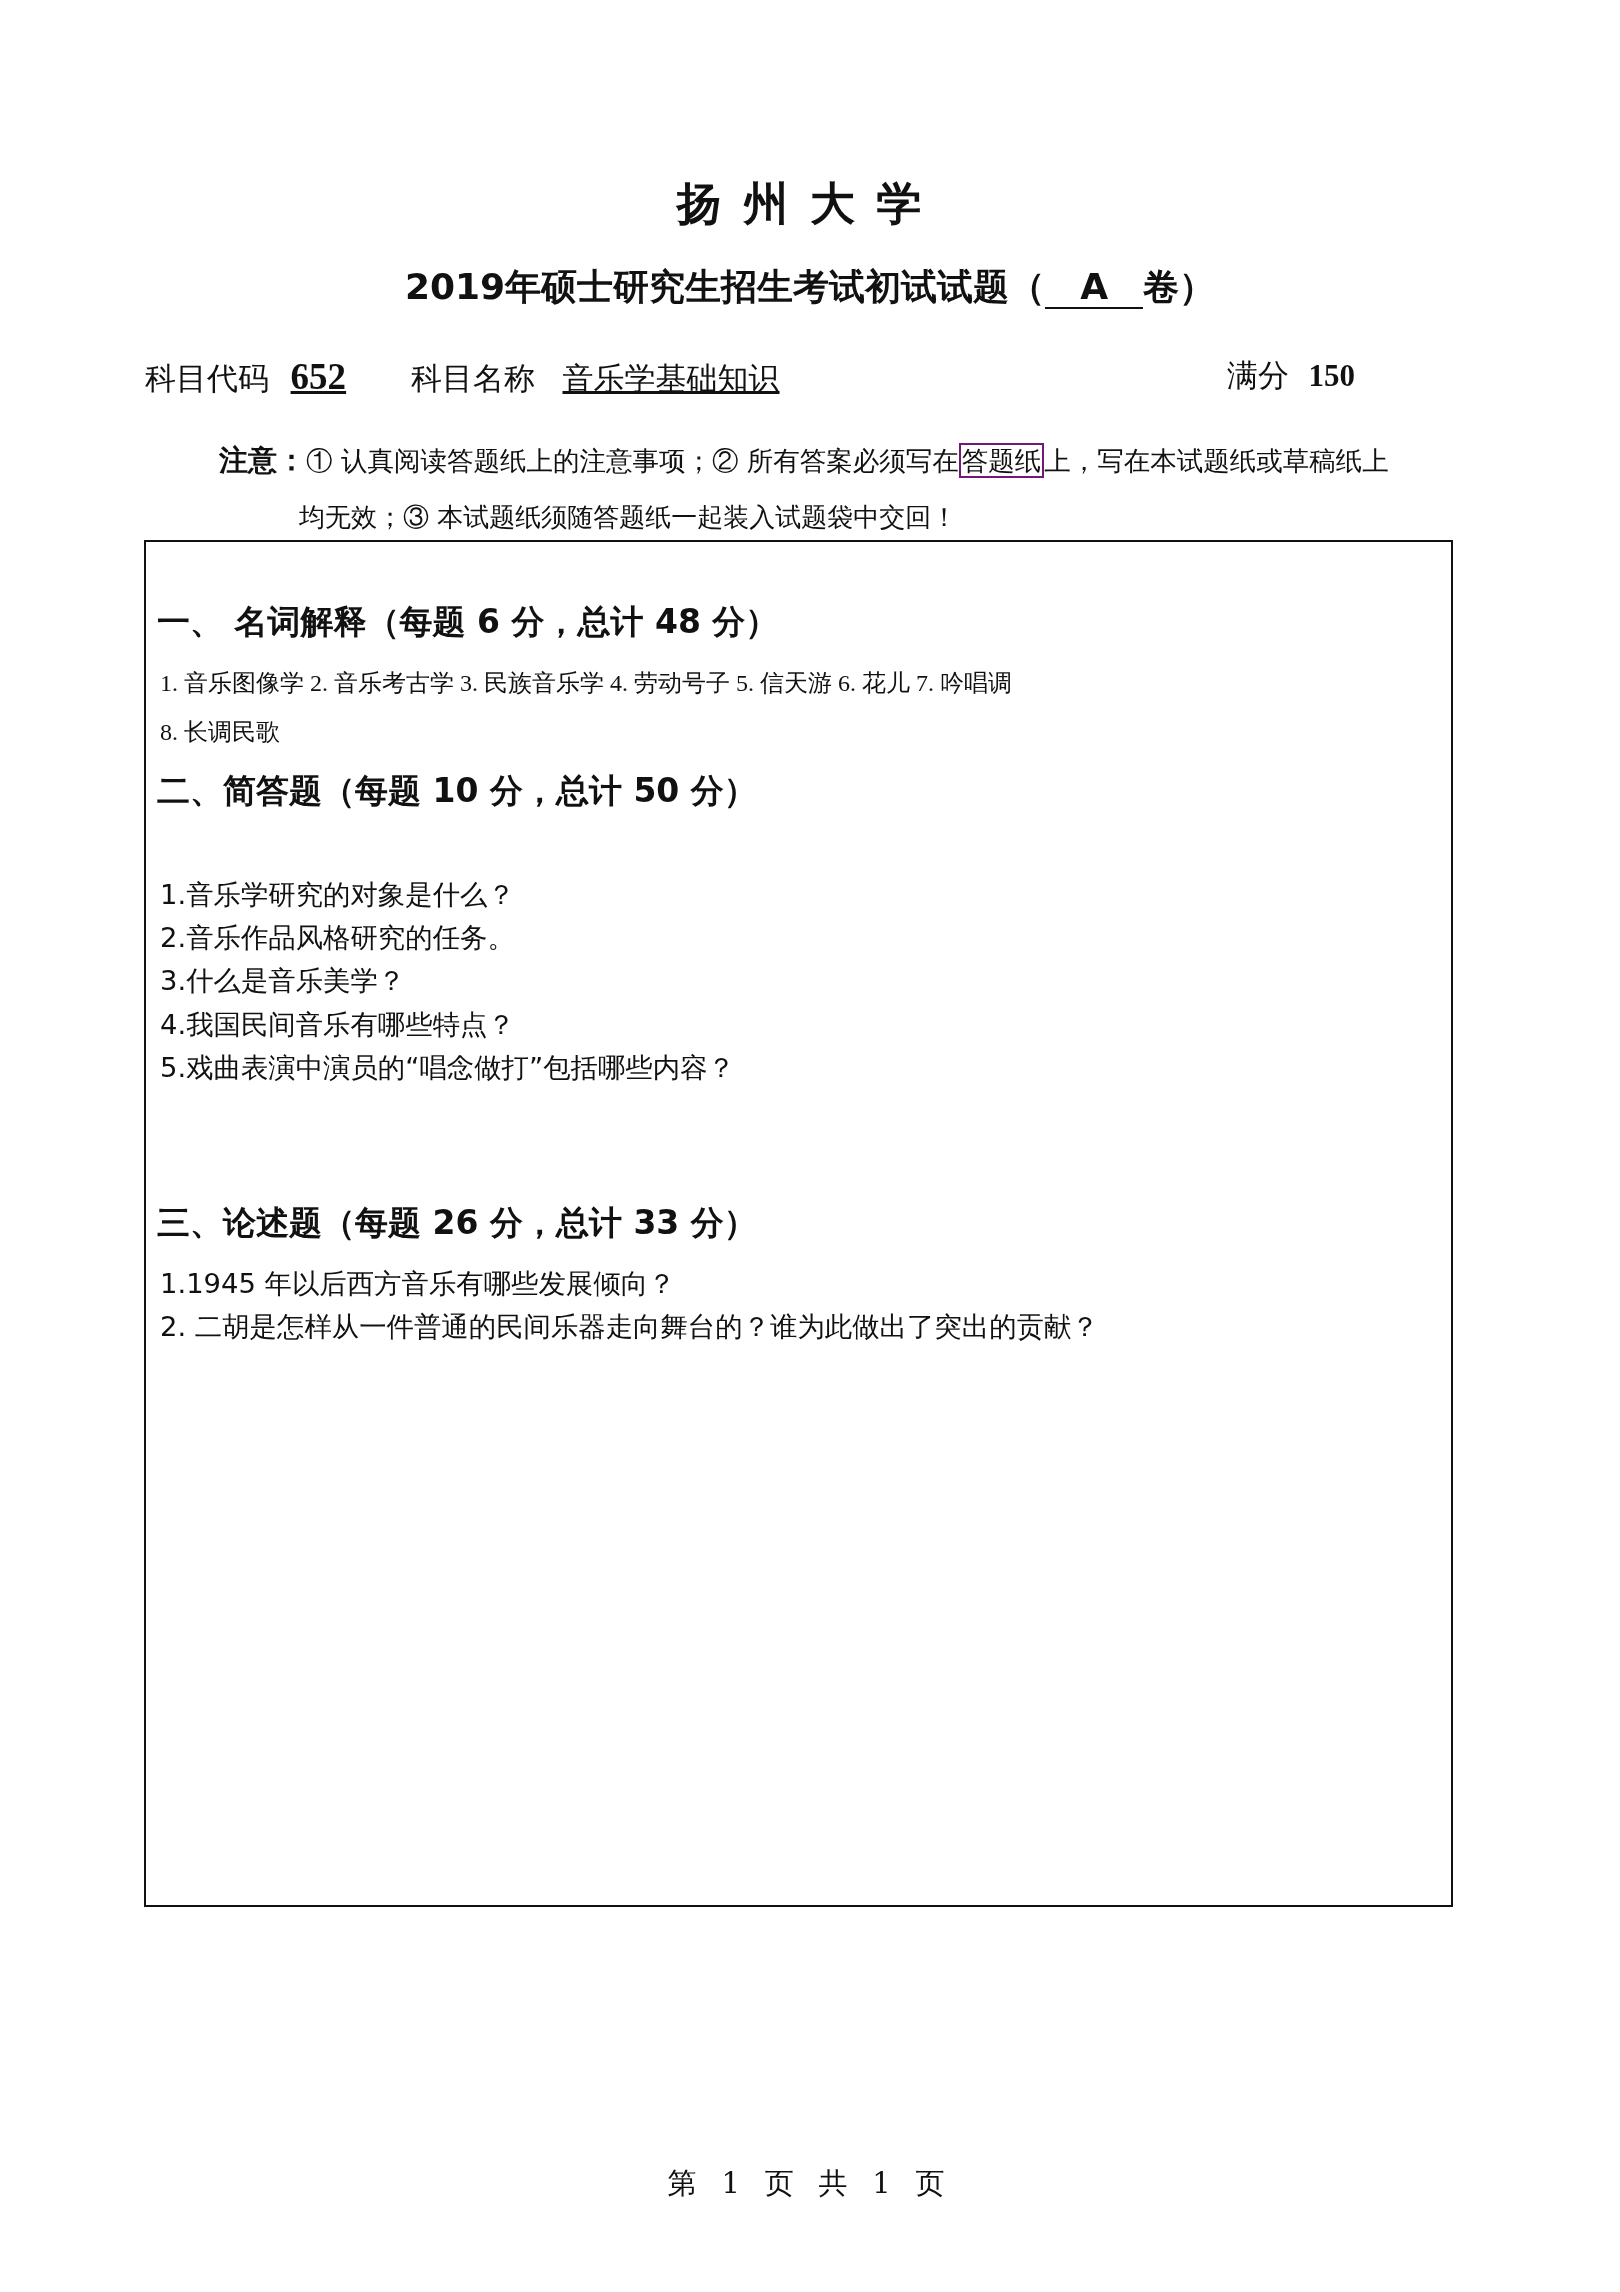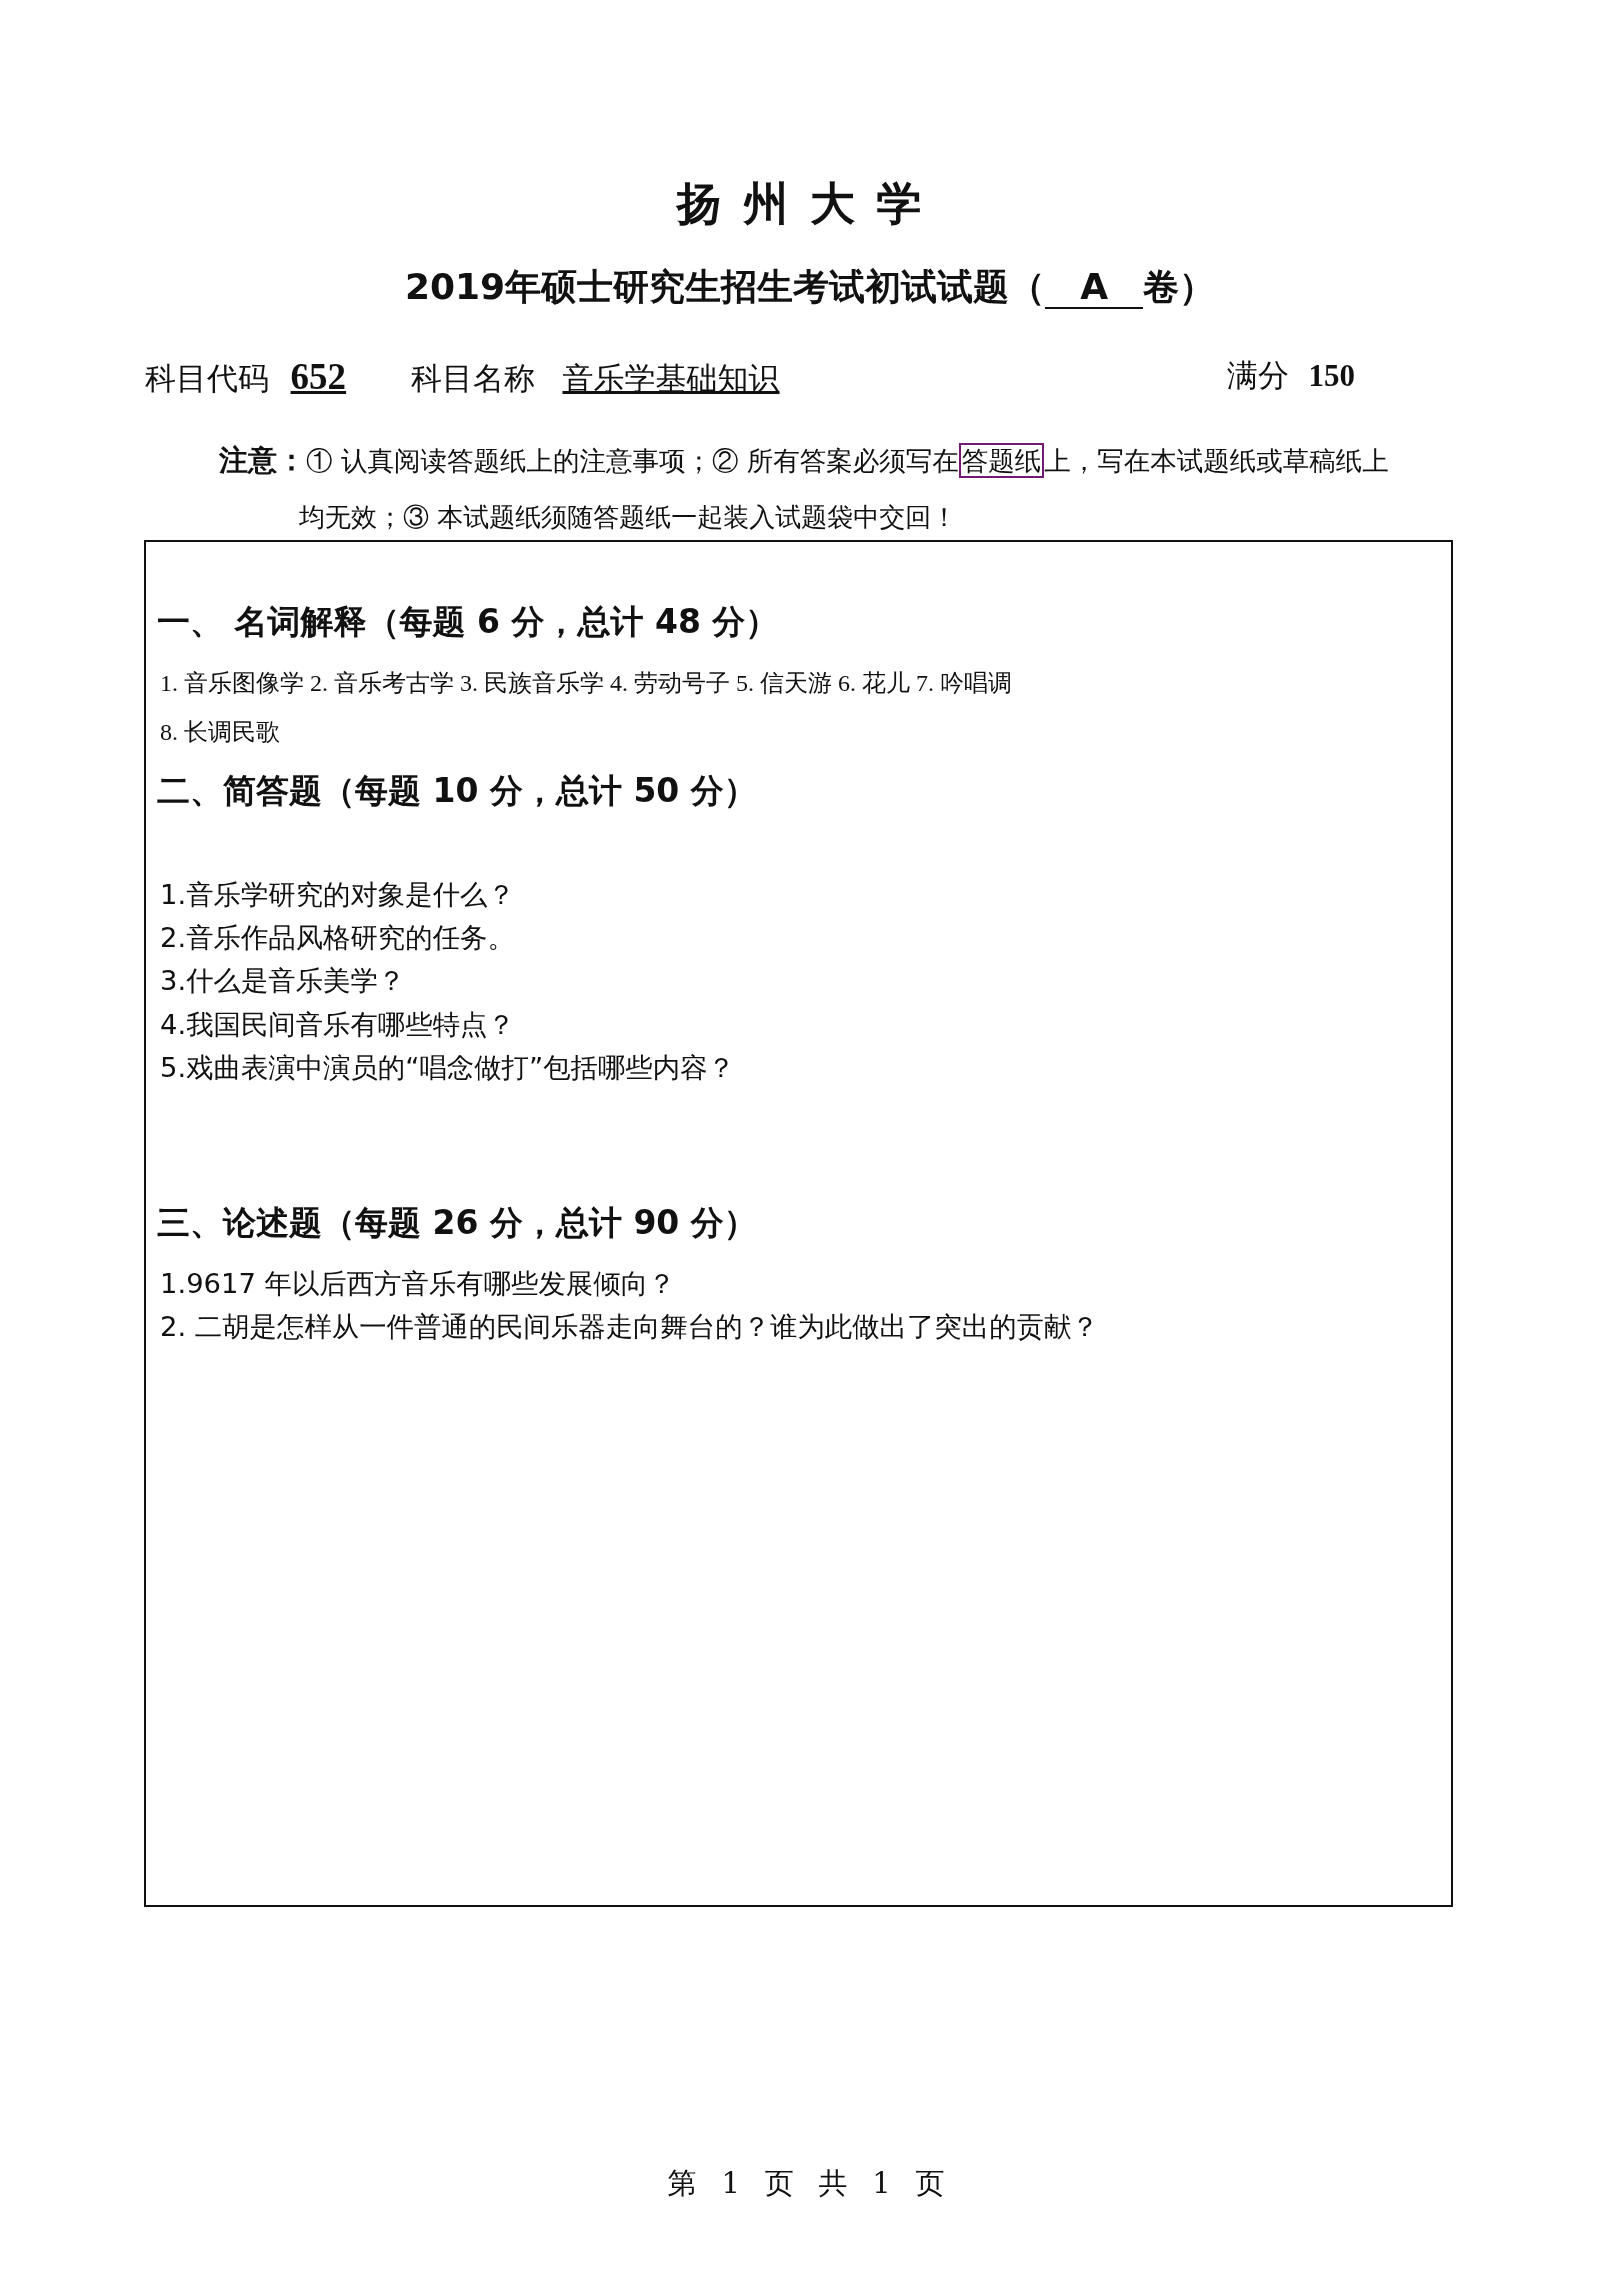--- a/index.html
+++ b/index.html
@@ -67,18 +67,18 @@
 <div class="abs item" style="left:160px; top:667px;">1. 音乐图像学 2. 音乐考古学 3. 民族音乐学 4. 劳动号子 5. 信天游 6. 花儿 7. 吟唱调</div>
 <div class="abs item" style="left:160px; top:716px;">8. 长调民歌</div>
 
 <div class="abs sec-h" style="left:157px; top:769px;">二、简答题（每题 10 分，总计 50 分）</div>
 <div class="abs q" style="left:160px; top:877px;">1.音乐学研究的对象是什么？</div>
 <div class="abs q" style="left:160px; top:920px;">2.音乐作品风格研究的任务。</div>
 <div class="abs q" style="left:160px; top:963px;">3.什么是音乐美学？</div>
 <div class="abs q" style="left:160px; top:1007px;">4.我国民间音乐有哪些特点？</div>
 <div class="abs q" style="left:160px; top:1050px;">5.戏曲表演中演员的“唱念做打”包括哪些内容？</div>
 
-<div class="abs sec-h" style="left:157px; top:1201px;">三、论述题（每题 26 分，总计 90 分）</div>
-<div class="abs q" style="left:160px; top:1266px;">1.9617 年以后西方音乐有哪些发展倾向？</div>
+<div class="abs sec-h" style="left:157px; top:1201px;">三、论述题（每题 26 分，总计 33 分）</div>
+<div class="abs q" style="left:160px; top:1266px;">1.1945 年以后西方音乐有哪些发展倾向？</div>
 <div class="abs q" style="left:160px; top:1309px;">2. 二胡是怎样从一件普通的民间乐器走向舞台的？谁为此做出了突出的贡献？</div>
 
 <div class="abs footer">第 1 页 共 1 页</div>
 
 
 </body></html>

